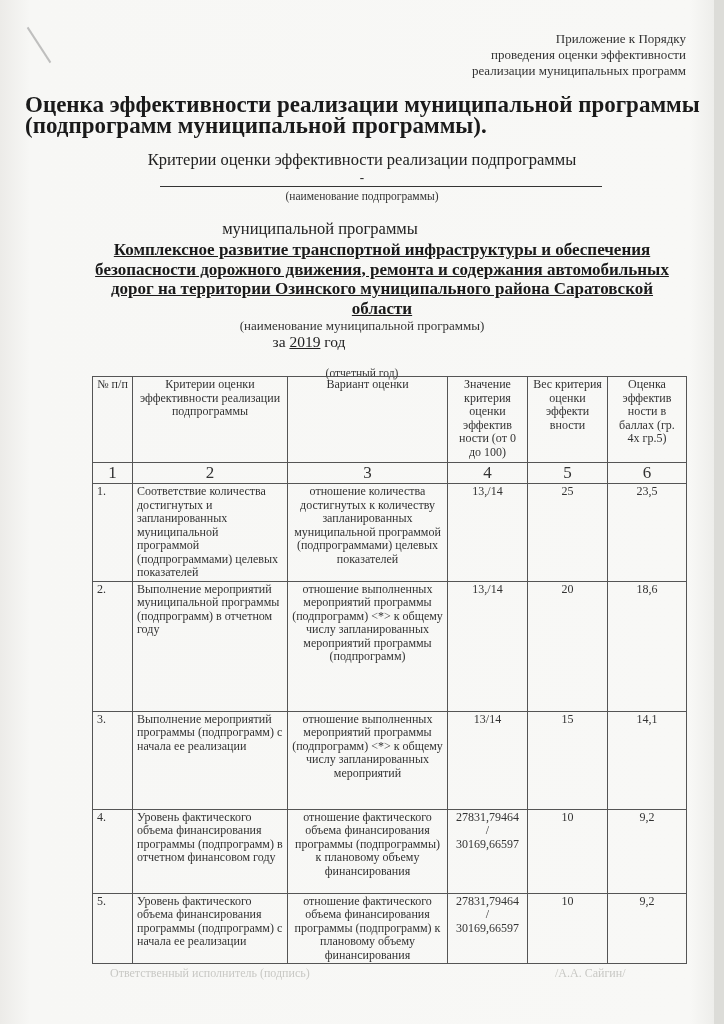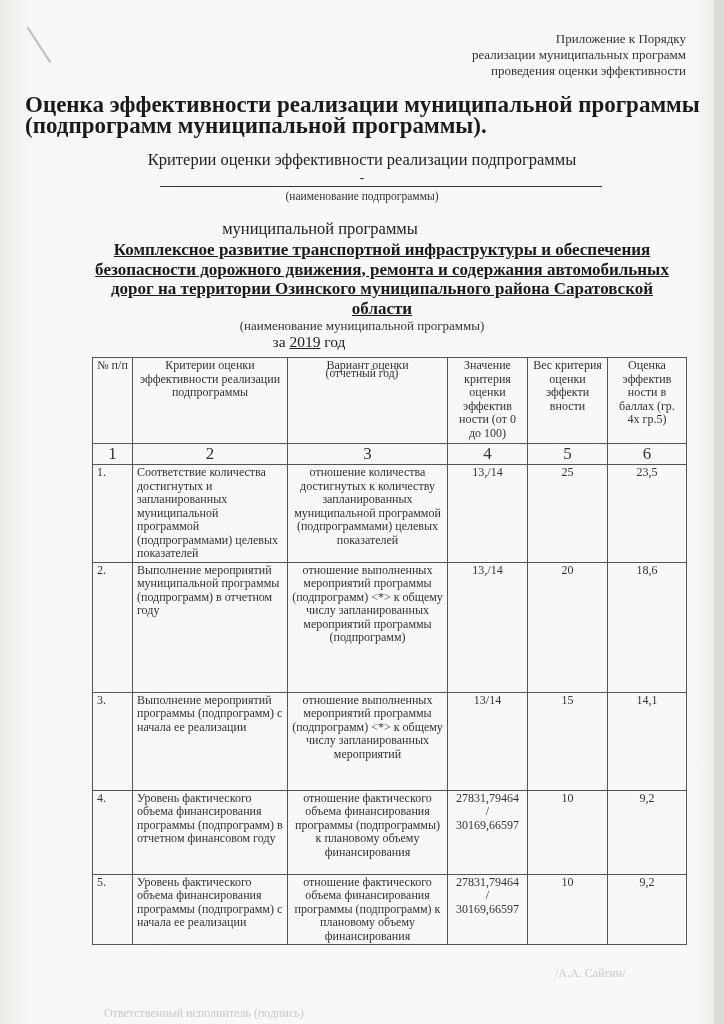--- a/index.html
+++ b/index.html
@@ -27,48 +27,48 @@
   .sub-caption { position: absolute; left: 0; width: 724px; top: 190px; text-align: center; font-size: 11.5px; color: #333; }
 
   .mp-label { position: absolute; left: 0; width: 640px; top: 219px; text-align: center; font-size: 16.5px; color: #222; }
   .mp-name { position: absolute; left: 80px; width: 604px; top: 240px; text-align: center; font-weight: bold; font-size: 17px; line-height: 19.5px; text-decoration: underline; color: #1a1a1a; }
   .mp-caption { position: absolute; left: 0; width: 724px; top: 318px; text-align: center; font-size: 13px; color: #333; }
   .year-line { position: absolute; left: 0; width: 618px; top: 333px; text-align: center; font-size: 15.5px; color: #222; }
   .year-line .yr { text-decoration: underline; }
   .year-caption { position: absolute; left: 0; width: 724px; top: 367px; text-align: center; font-size: 11.5px; color: #333; }
 
   table.crit {
-    position: absolute; left: 92px; top: 357px; width: 594px;
+    position: absolute; left: 92px; top: 376px; width: 594px;
     border-collapse: collapse; font-size: 12px; line-height: 13.5px; color: #333;
     table-layout: fixed;
   }
   table.crit td, table.crit th {
     border: 1px solid #555; padding: 1px 4px; vertical-align: top; font-weight: normal;
   }
   table.crit th { text-align: center; }
   .nums td { text-align: center; font-size: 17px; line-height: 18px; padding: 0; }
   td.num { text-align: center; vertical-align: middle; }
   td.idx { text-align: left; padding-left: 6px; }
   td.crit-col { text-align: left; }
   td.var-col { text-align: center; }
 
-  .footer-note { position: absolute; left: 104px; top: 966px; font-size: 12px; color: #c8c8c4; margin-top: 40px; }
+  .footer-note { position: absolute; left: 110px; top: 966px; font-size: 12px; color: #c8c8c4; }
   .footer-sig { position: absolute; left: 555px; top: 966px; font-size: 12px; color: #c8c8c4; }
 </style>
 </head>
 <body>
 
 <div class="page">
   <div class="right-edge"></div>
   <div class="crease"></div>
 
   <div class="appendix">
     <div>Приложение к Порядку</div>
+    <div>проведения оценки эффективности</div>
     <div>реализации муниципальных программ</div>
-    <div>проведения оценки эффективности</div>
   </div>
 
   <div class="title">
     <div>Оценка эффективности реализации муниципальной программы</div>
     <div>(подпрограмм муниципальной программы).</div>
   </div>
 
   <div class="subtitle">Критерии оценки эффективности реализации подпрограммы</div>
 
   <div class="sub-dash">-</div>

